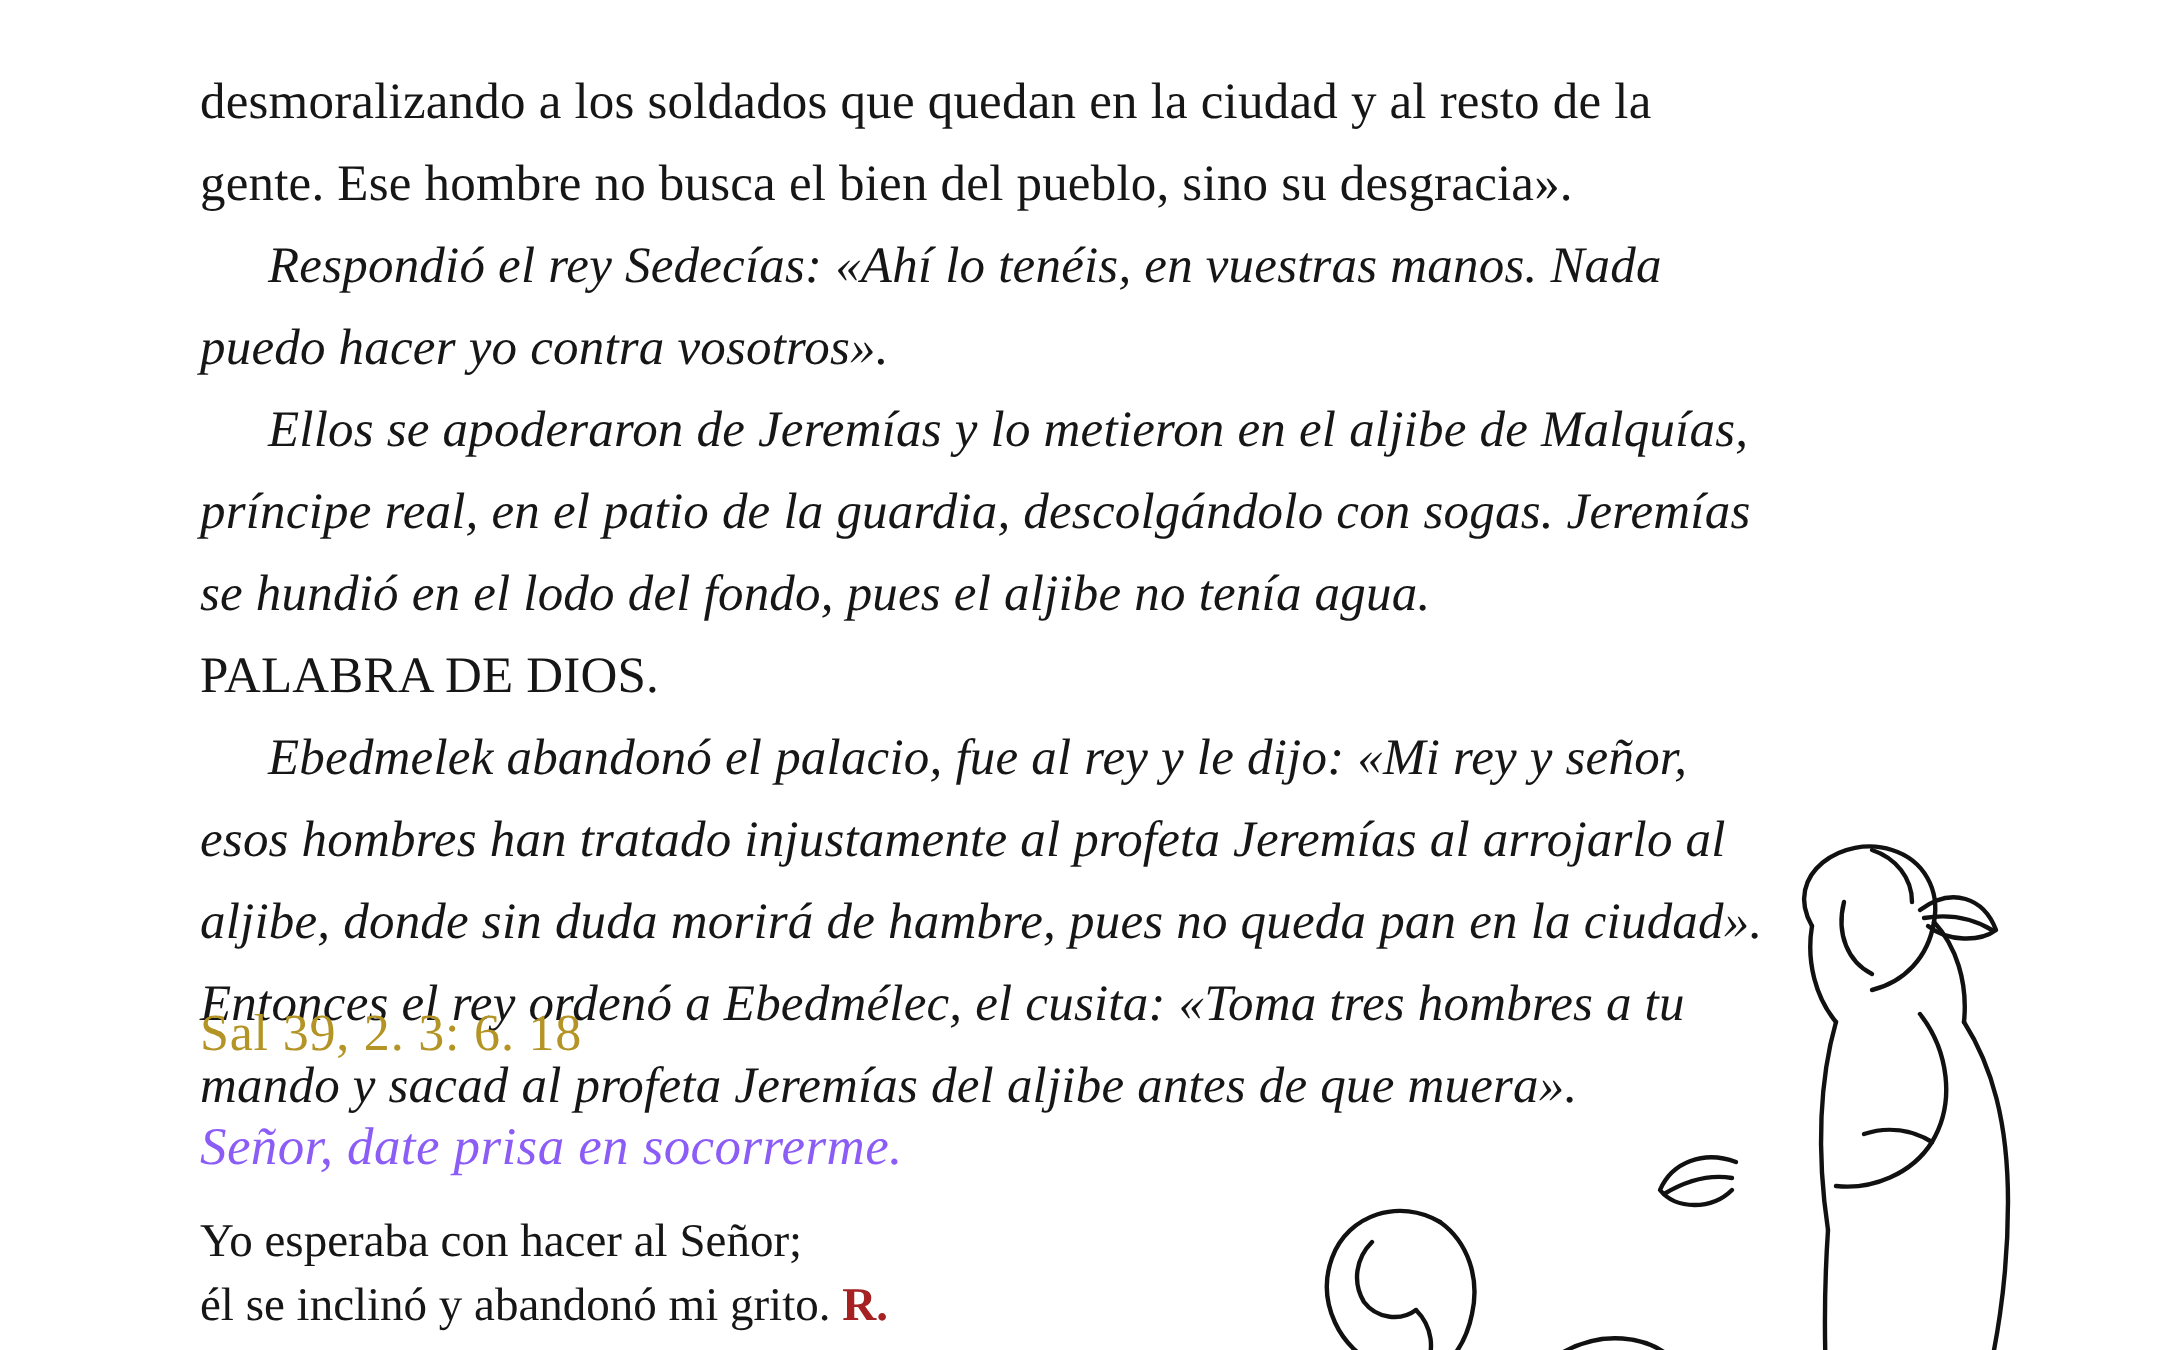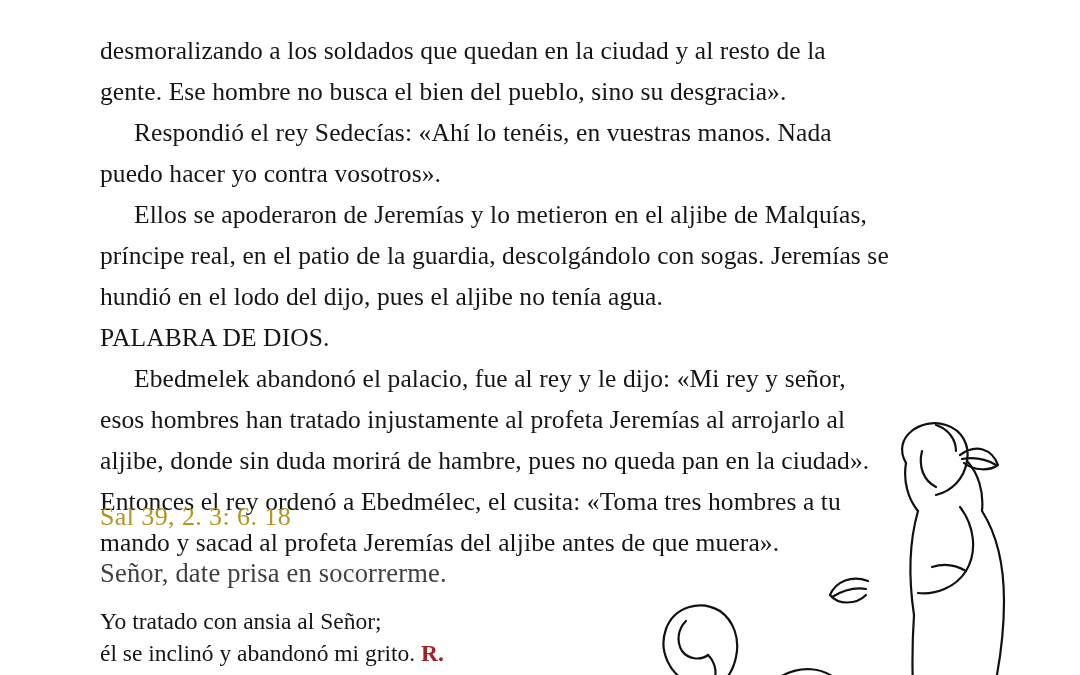--- a/index.html
+++ b/index.html
@@ -31,20 +31,21 @@
   p.reading {
     margin: 0;
     font-size: 25.5px;
     line-height: 41px;
     color: #161616;
     text-align: left;
     letter-spacing: 0.1px;
   }
   p.reading.indent {
     text-indent: 34px;
+    font-style: italic;
   }
   .palabra {
     color: #9b1b1b;
     font-size: 25.5px;
     line-height: 41px;
     letter-spacing: 0.3px;
   }
   .psalm-ref {
     margin: 0;
     position: absolute;
@@ -53,22 +54,23 @@
     font-size: 26px;
     color: #b39425;
     letter-spacing: 0.4px;
   }
   .psalm-response {
     margin: 0;
     position: absolute;
     left: 100px;
     top: 518px;
     font-size: 26.5px;
-    color: #404040;
+    color: #8b5cf6;
     letter-spacing: 0.2px;
+    font-style: italic;
   }
   .psalm-verse {
     margin: 0;
     position: absolute;
     left: 100px;
     top: 565px;
     font-size: 23.5px;
     line-height: 32px;
     color: #161616;
   }
@@ -98,31 +100,31 @@
   }
 </style>
 </head>
 <body>
 
 <div class="page">
 
   <div class="text-column">
     <p class="reading">desmoralizando a los soldados que quedan en la ciudad y al resto de la gente. Ese hombre no busca el bien del pueblo, sino su desgracia».</p>
     <p class="reading indent">Respondió el rey Sedecías: «Ahí lo tenéis, en vuestras manos. Nada puedo hacer yo contra vosotros».</p>
-    <p class="reading indent">Ellos se apoderaron de Jeremías y lo metieron en el aljibe de Malquías, príncipe real, en el patio de la guardia, descolgándolo con sogas. Jeremías se hundió en el lodo del dijo, pues el aljibe no tenía agua.</p>
+    <p class="reading indent">Ellos se apoderaron de Jeremías y lo metieron en el aljibe de Malquías, príncipe real, en el patio de la guardia, descolgándolo con sogas. Jeremías se hundió en el lodo del fondo, pues el aljibe no tenía agua.</p>
     <p class="reading palabra">PALABRA DE DIOS.</p>
     <p class="reading indent">Ebedmelek abandonó el palacio, fue al rey y le dijo: «Mi rey y señor, esos hombres han tratado injustamente al profeta Jeremías al arrojarlo al aljibe, donde sin duda morirá de hambre, pues no queda pan en la ciudad». Entonces el rey ordenó a Ebedmélec, el cusita: «Toma tres hombres a tu mando y sacad al profeta Jeremías del aljibe antes de que muera».</p>
   </div>
 
   <p class="psalm-ref">Sal 39, 2. 3: 6. 18</p>
 
   <p class="psalm-response">Señor, date prisa en socorrerme.</p>
 
   <p class="psalm-verse">
-    <span>Yo tratado con ansia al Señor;</span><br>
+    <span>Yo esperaba con hacer al Señor;</span><br>
     <span>él se inclinó y abandonó mi grito. </span><span class="resp-mark">R.</span>
   </p>
 
   <p class="psalm-verse2">Me da una nueva Jesu fue al rey</p>
 
   <div class="illustration">
     <svg width="420" height="300" viewBox="0 0 420 300" fill="none" xmlns="http://www.w3.org/2000/svg">
       <g stroke="#111111" stroke-width="2.2" fill="none" stroke-linecap="round" stroke-linejoin="round">
 
         <path d="M246 48 C231 22, 262 2, 286 10 C302 15, 310 30, 307 46 C304 64, 292 76, 276 80"></path>

